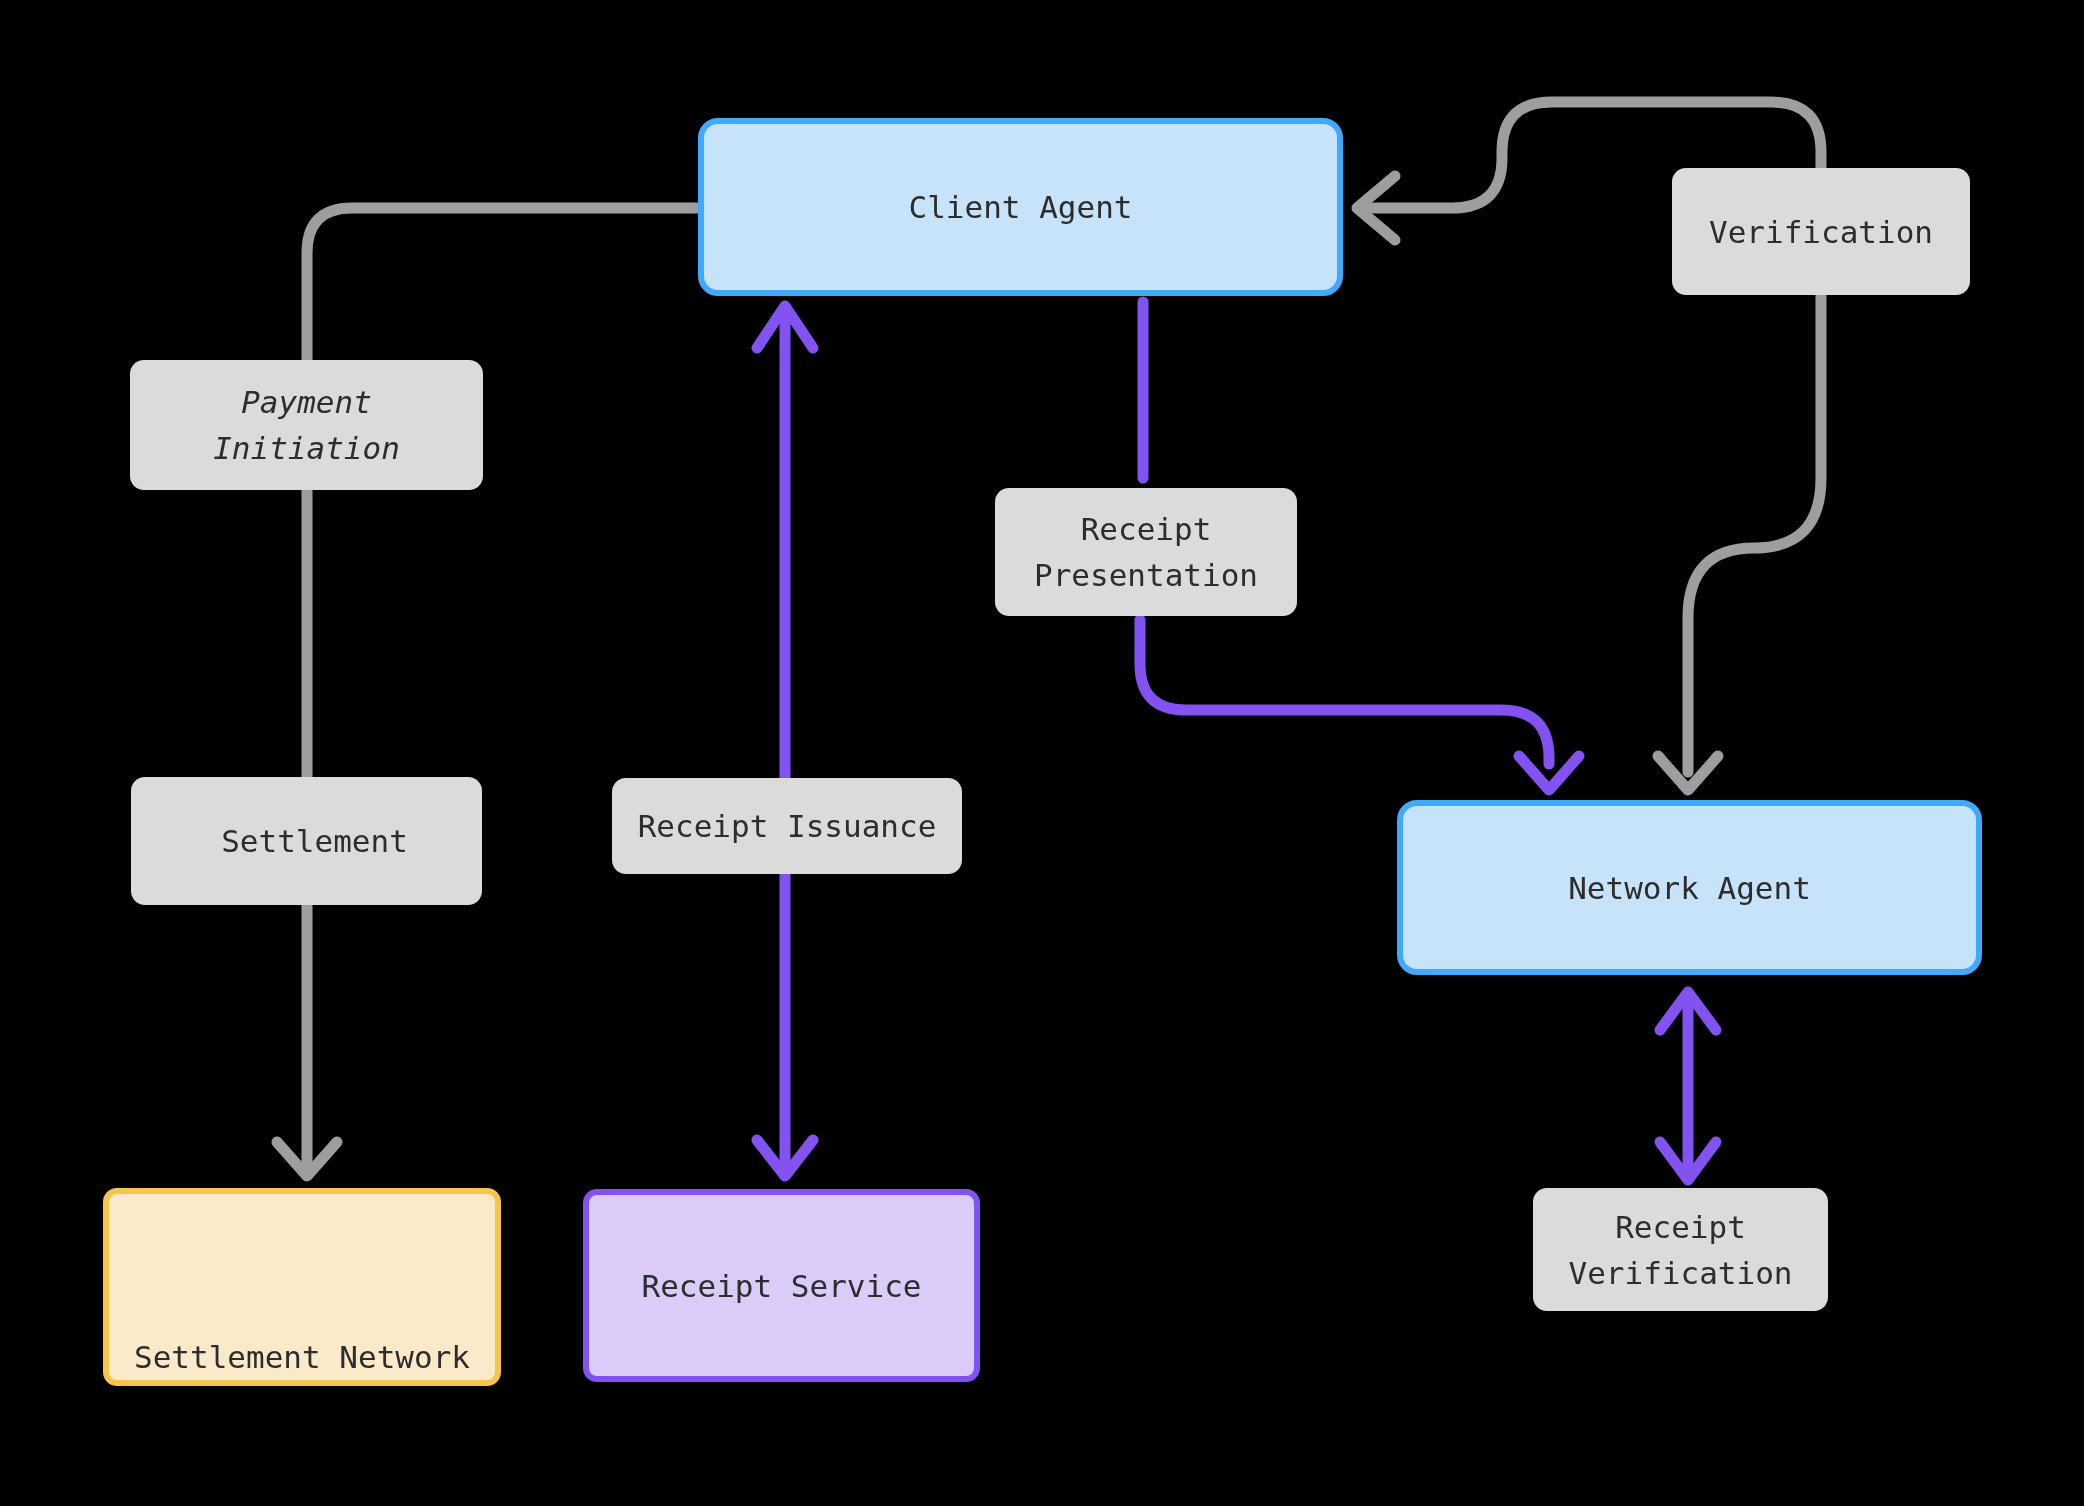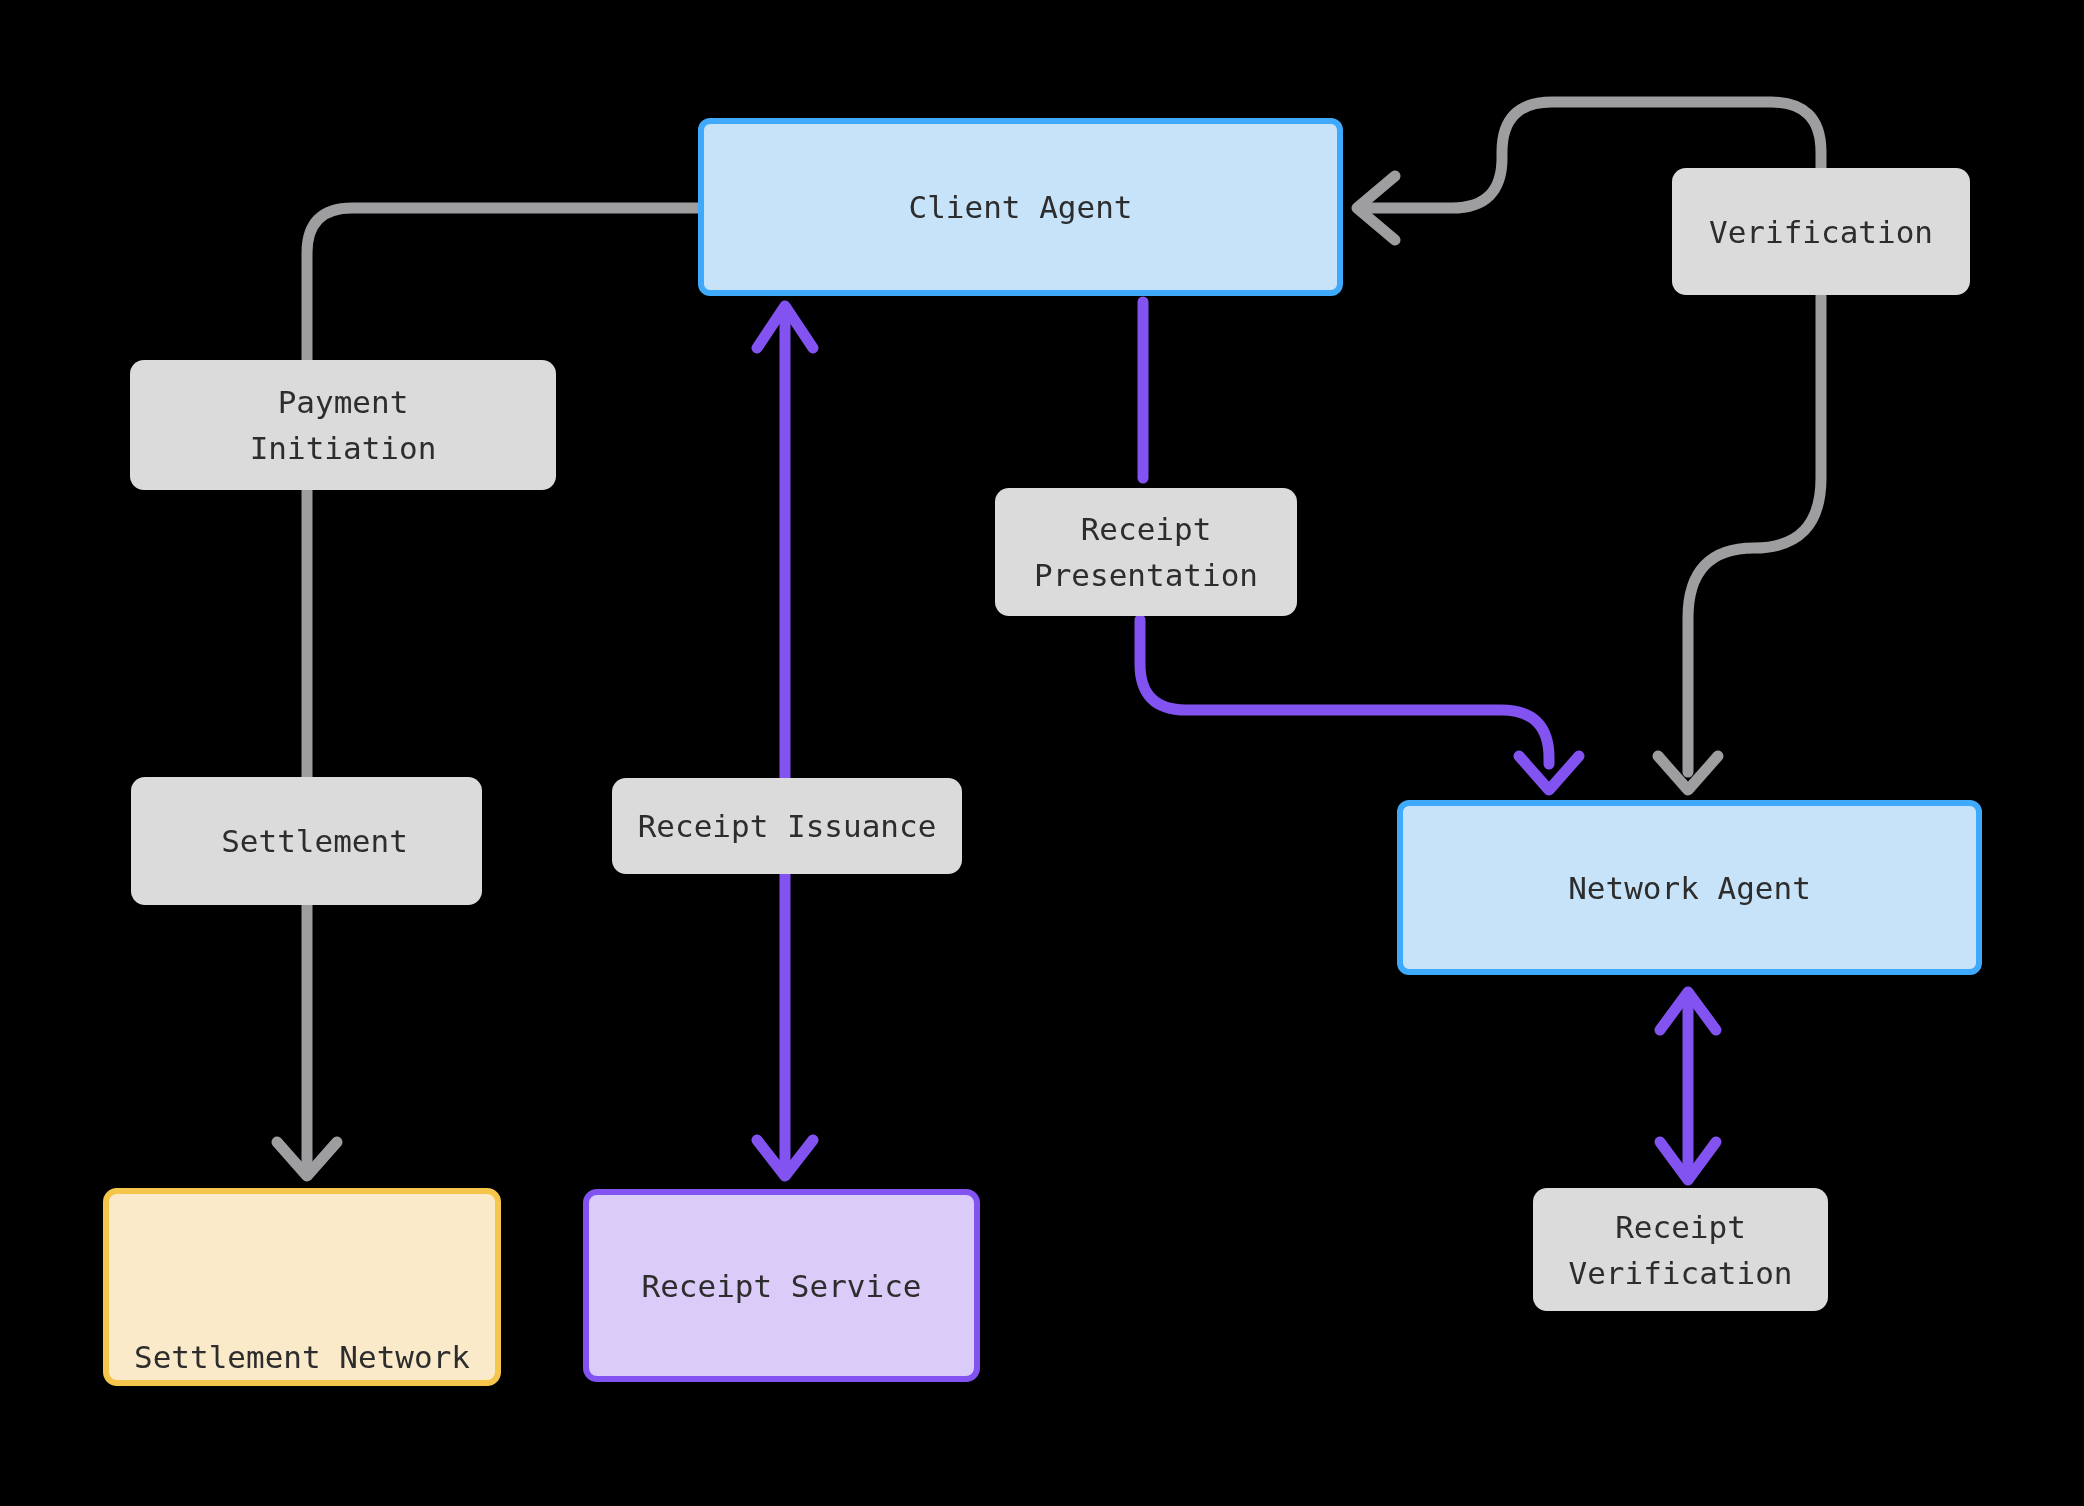--- a/index.html
+++ b/index.html
@@ -18,21 +18,21 @@
   }
   .edge-layer{position:absolute;left:0;top:0;width:100%;height:100%;}
   .edge{fill:none;stroke-width:11px;stroke-linecap:round;stroke-linejoin:round;}
   .edge.gray{stroke:var(--edge-gray);}
   .edge.purple{stroke:var(--edge-purple);}
   .node{
     position:absolute; display:flex; align-items:center; justify-content:center;
     text-align:center; color:var(--text); font-size:31px; line-height:46px;
     font-weight:500; box-sizing:border-box;
   }
-  .agent{background:var(--agent-fill); border:6px solid var(--agent-border); border-radius:12px;}
+  .agent{background:var(--agent-fill); border:6px solid var(--agent-border); border-radius:20px;}
   .label-box{background:var(--label-fill); border-radius:14px;}
   .network{background:var(--network-fill); border:6px solid var(--network-border); border-radius:14px;align-items:flex-end;}
   .service{background:var(--service-fill); border:6px solid var(--service-border); border-radius:14px;}
 </style>
 </head>
 <body>
 
 <div class="canvas">
 
   <svg class="edge-layer" width="2084" height="1506" viewBox="0 0 2084 1506" xmlns="http://www.w3.org/2000/svg">
@@ -60,21 +60,21 @@
   </svg>
 
   <div class="node agent" style="left:698px; top:118px; width:645px; height:178px;">
     <span>Client Agent</span>
   </div>
 
   <div class="node label-box" style="left:1672px; top:168px; width:298px; height:127px;">
     <span>Verification</span>
   </div>
 
-  <div class="node label-box" style="left:130px; top:360px; width:426px; height:130px;">
+  <div class="node label-box" style="left:130px; top:360px; width:353px; height:130px;font-style:italic;">
     <div>
       <div>Payment</div>
       <div>Initiation</div>
     </div>
   </div>
 
   <div class="node label-box" style="left:995px; top:488px; width:302px; height:128px;">
     <div>
       <div>Receipt</div>
       <div>Presentation</div>

